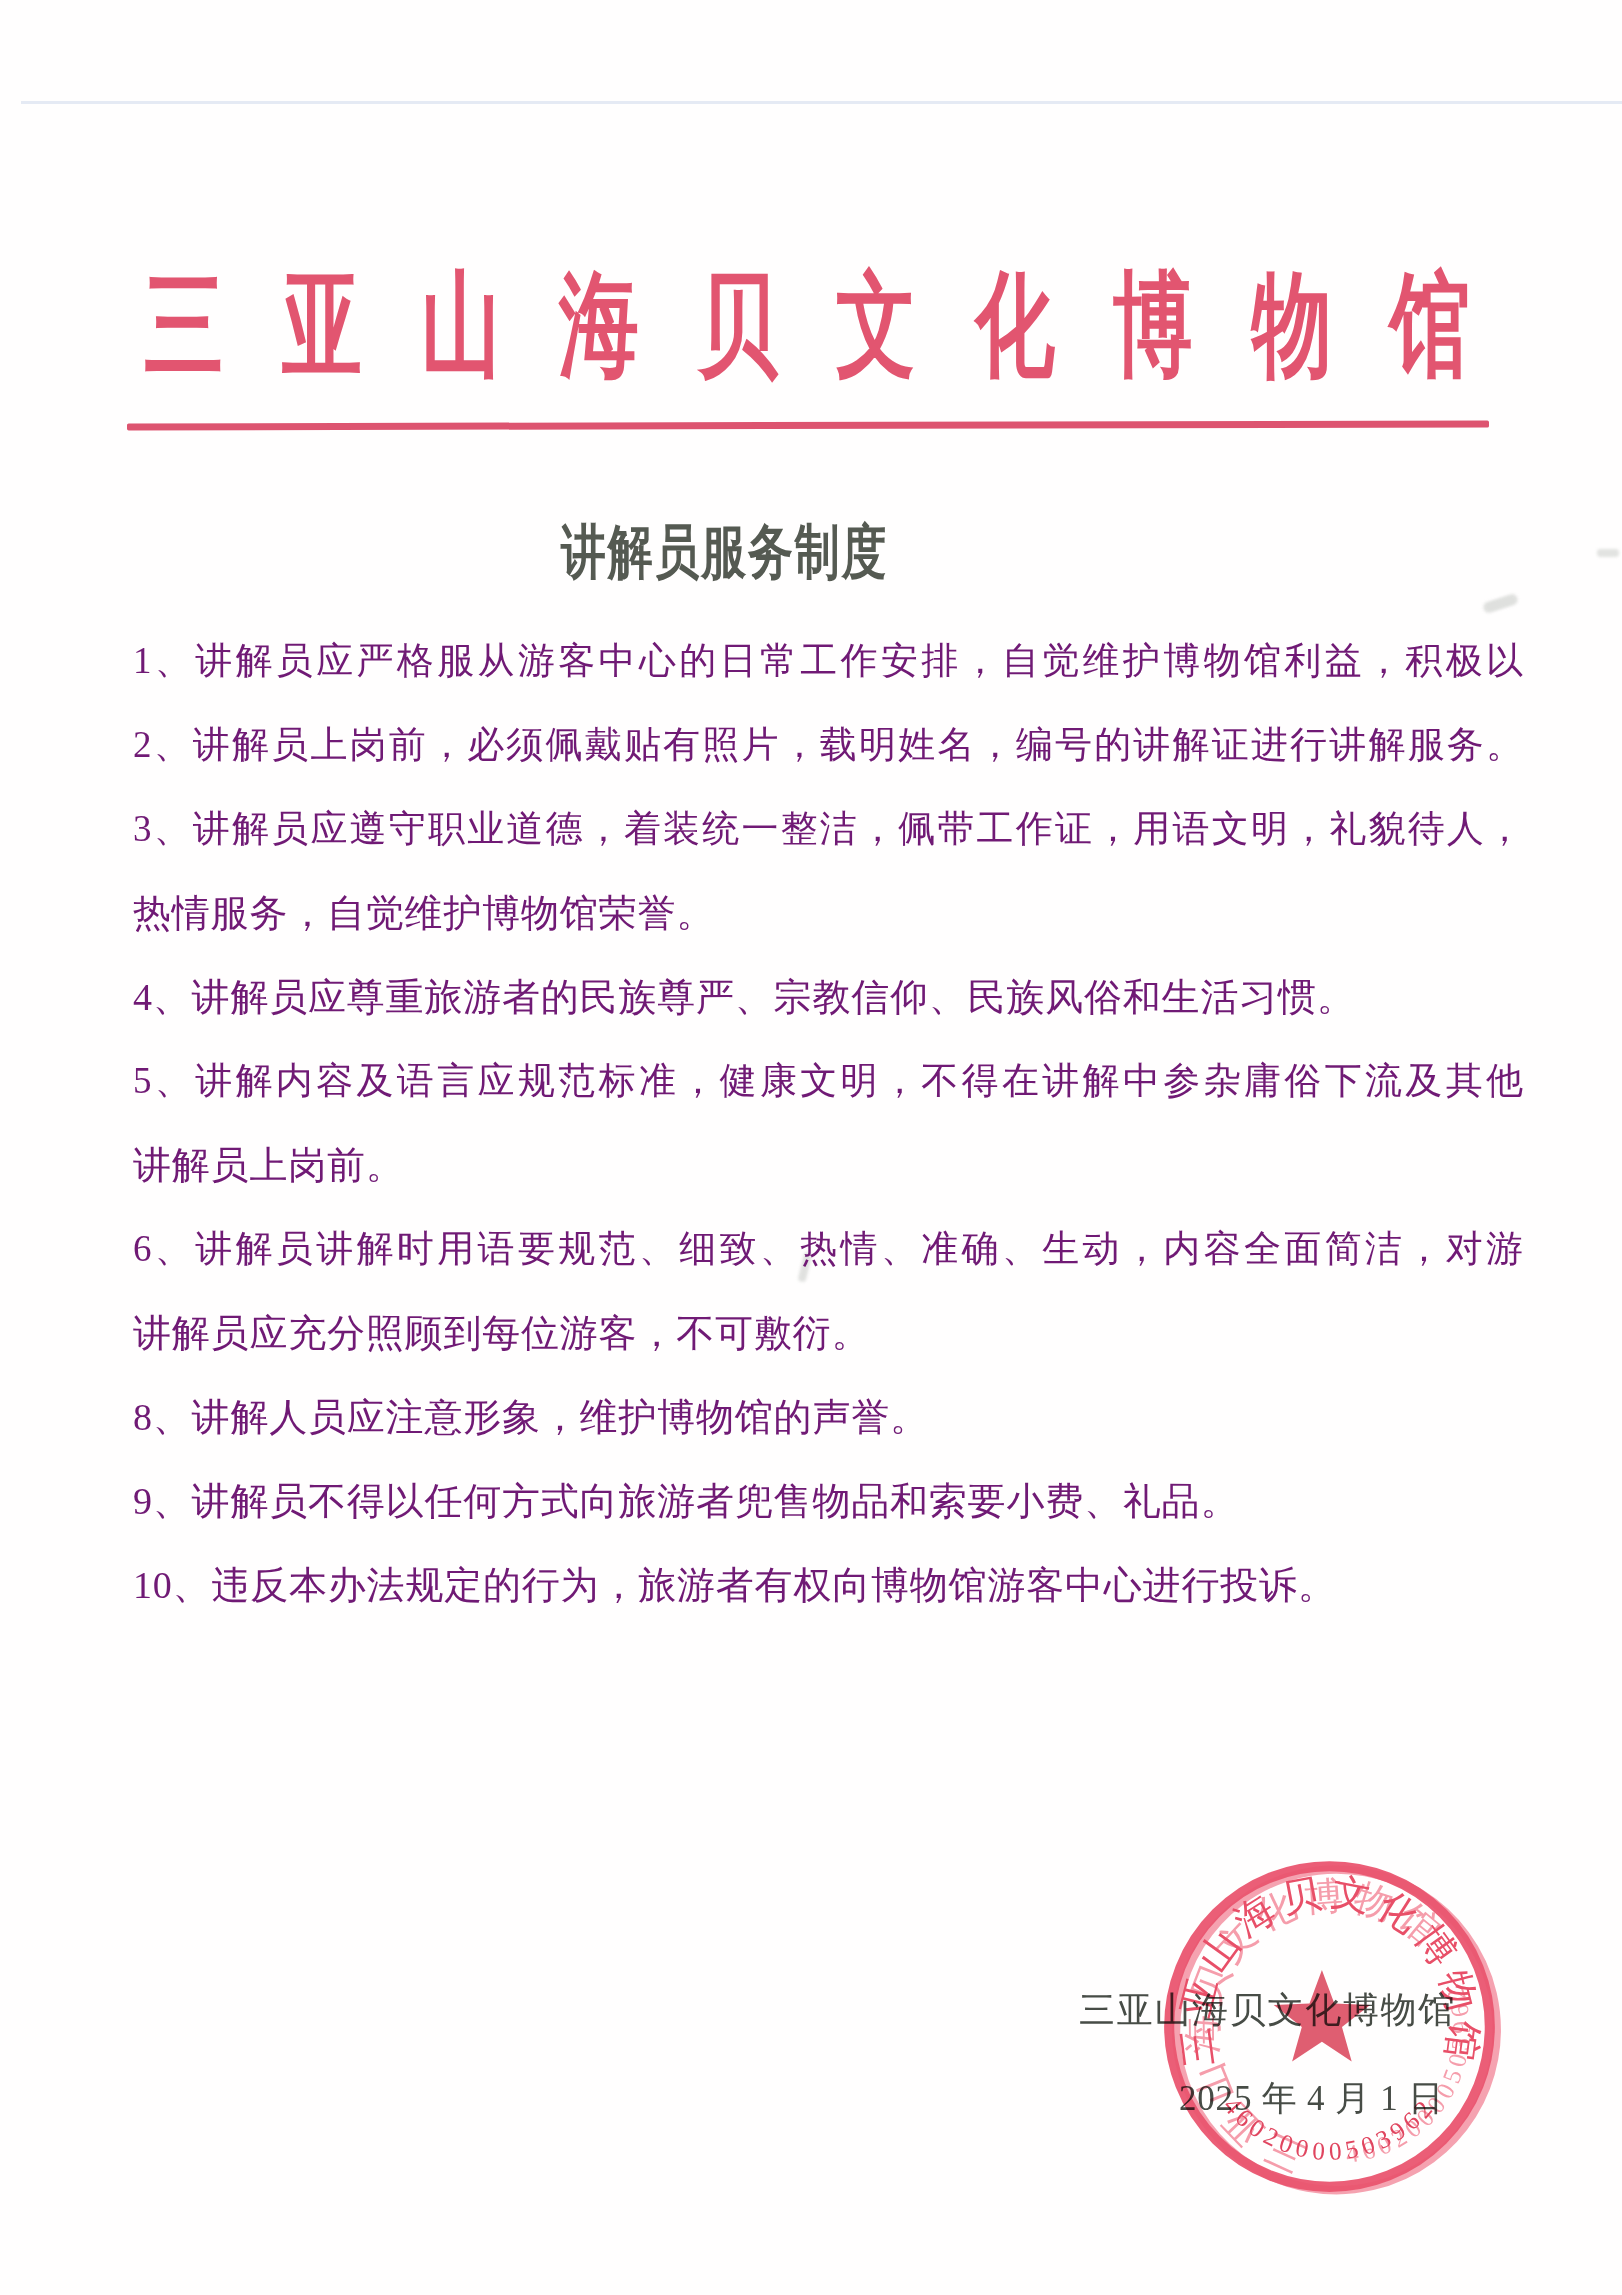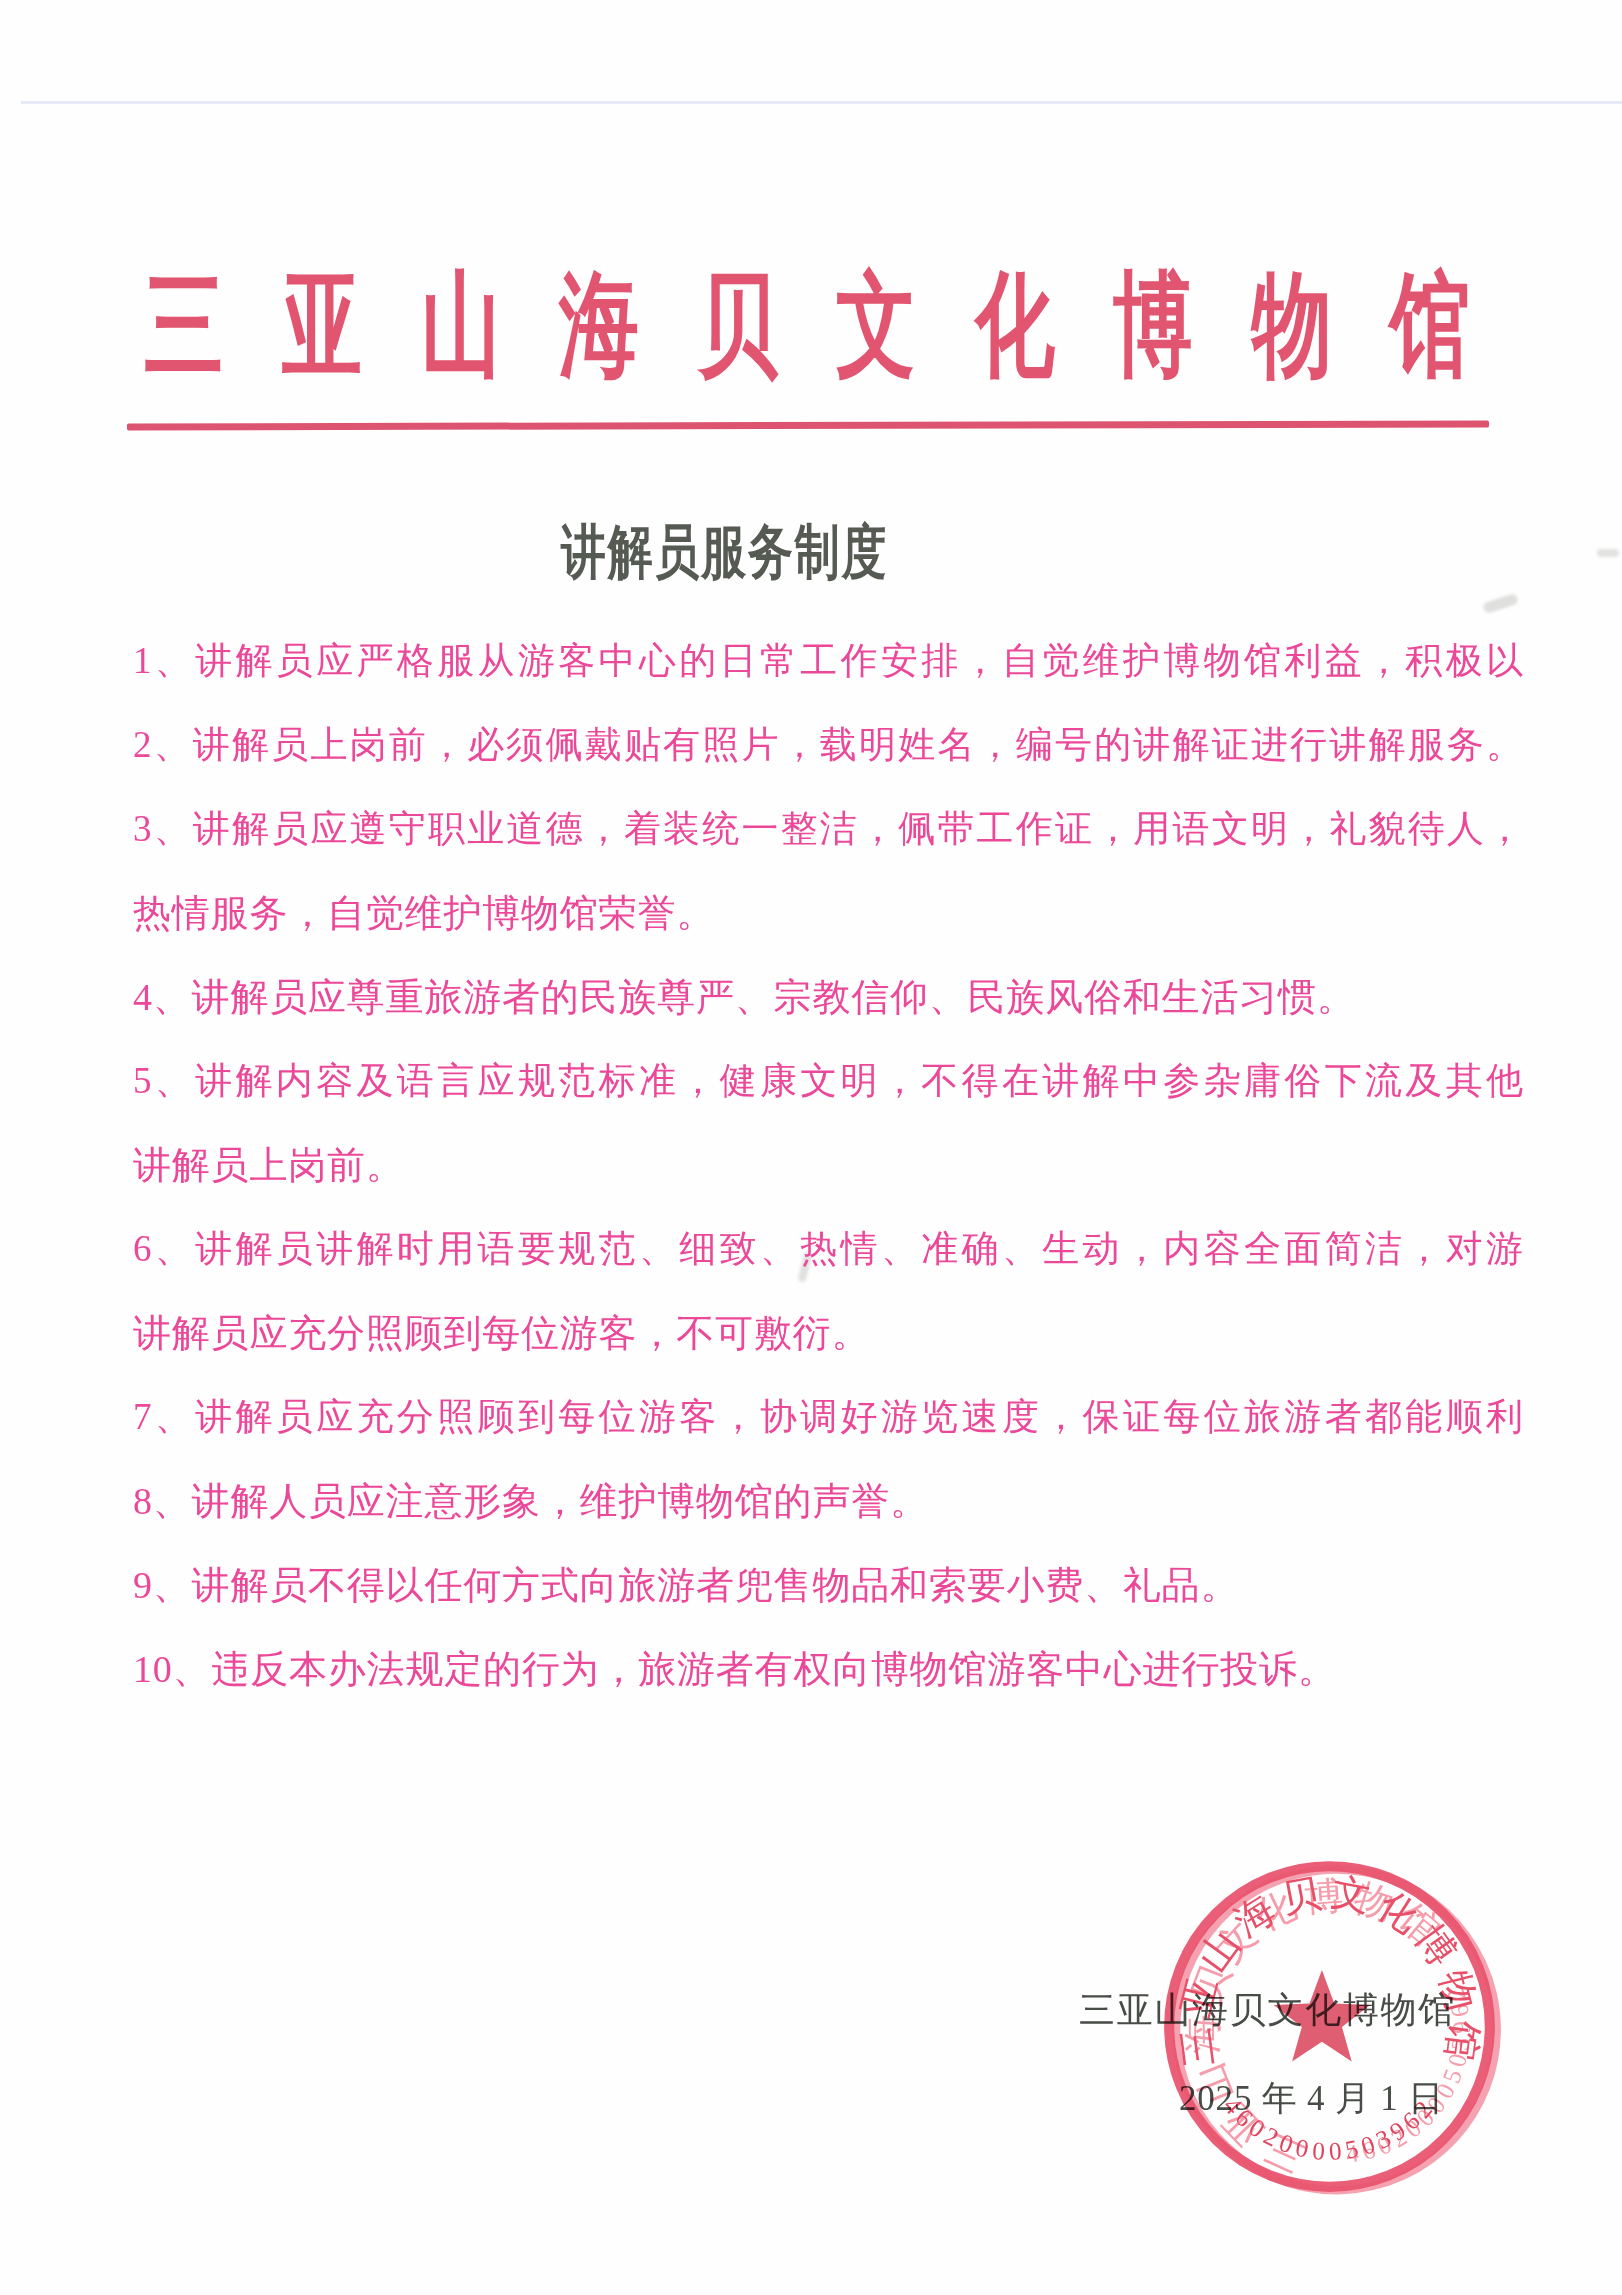--- a/index.html
+++ b/index.html
@@ -38,21 +38,21 @@
   .doc-title{
     position:absolute;left:561px;top:519px;
     font-size:59px;line-height:66px;font-weight:bold;
     color:#555a52;letter-spacing:2.5px;white-space:nowrap;
     transform:scaleX(0.76);transform-origin:0 0;
   }
 
   
   .rules{
     position:absolute;left:133px;top:619px;width:1390px;
-    color:#ec4899;font-size:38px;
+    color:#701a75;font-size:38px;
   }
   .line{
     height:84px;line-height:84px;
     white-space:nowrap;letter-spacing:0.8px;
   }
   .line.just{
     white-space:normal;letter-spacing:0;
     font-size:37px;
     text-align:justify;text-align-last:justify;
     overflow:hidden;
@@ -106,21 +106,20 @@
   <div class="rules">
       <div class="line just">1、讲解员应严格服从游客中心的日常工作安排，自觉维护博物馆利益，积极以</div>
       <div class="line just">2、讲解员上岗前，必须佩戴贴有照片，载明姓名，编号的讲解证进行讲解服务。</div>
       <div class="line just">3、讲解员应遵守职业道德，着装统一整洁，佩带工作证，用语文明，礼貌待人，</div>
       <div class="line">热情服务，自觉维护博物馆荣誉。</div>
       <div class="line">4、讲解员应尊重旅游者的民族尊严、宗教信仰、民族风俗和生活习惯。</div>
       <div class="line just">5、讲解内容及语言应规范标准，健康文明，不得在讲解中参杂庸俗下流及其他</div>
       <div class="line">讲解员上岗前。</div>
       <div class="line just">6、讲解员讲解时用语要规范、细致、热情、准确、生动，内容全面简洁，对游</div>
       <div class="line">讲解员应充分照顾到每位游客，不可敷衍。</div>
-      <div class="line just">7、讲解员应充分照顾到每位游客，协调好游览速度，保证每位旅游者都能顺利</div>
       <div class="line">8、讲解人员应注意形象，维护博物馆的声誉。</div>
       <div class="line">9、讲解员不得以任何方式向旅游者兜售物品和索要小费、礼品。</div>
       <div class="line">10、违反本办法规定的行为，旅游者有权向博物馆游客中心进行投诉。</div>
     </div>
 
   <div class="sig">三亚山海贝文化博物馆</div>
   <div class="date">2025 年 4 月 1 日</div>
 
   <svg class="stamp" viewBox="0 0 416 416" xmlns="http://www.w3.org/2000/svg">
     <defs>

